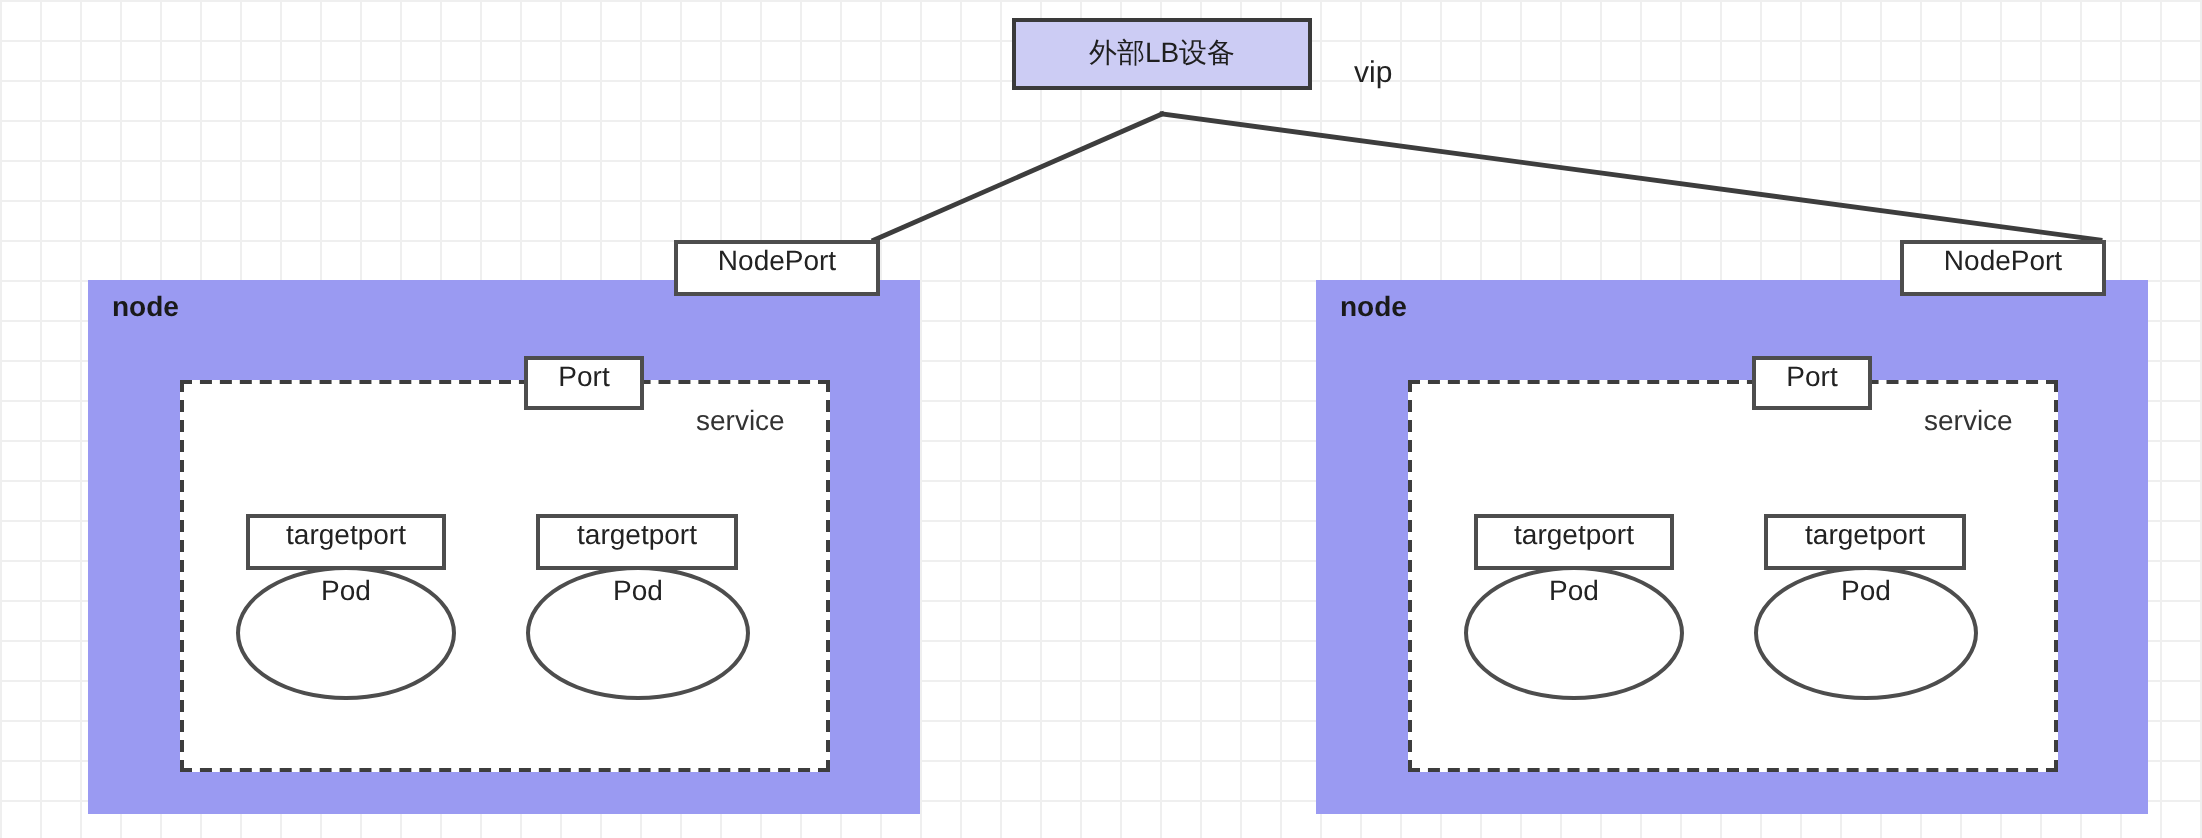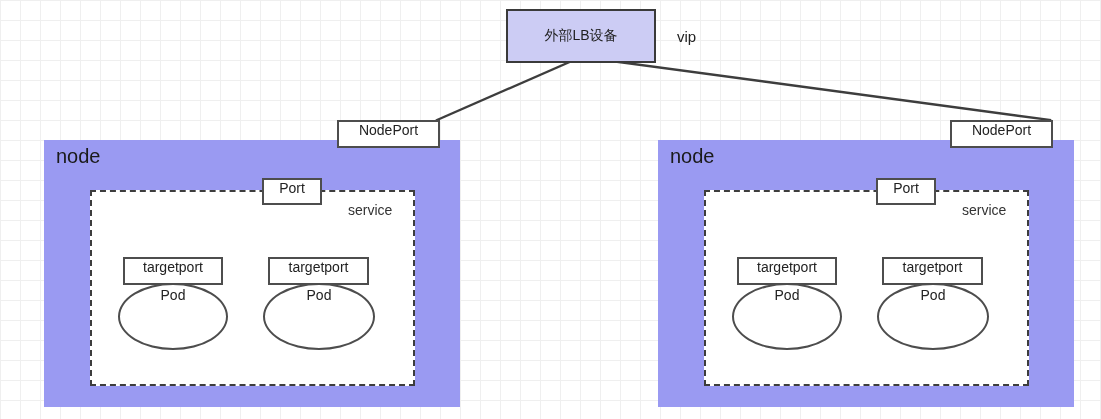--- a/index.html
+++ b/index.html
@@ -27,22 +27,22 @@
     height: 419px;
     pointer-events: none;
   }
   .node-box {
     position: absolute;
     background: #9a9af2;
     box-sizing: border-box;
   }
   .node-label {
     position: absolute;
-    font-weight: normal;
-    font-size: 20px;
+    font-weight: bold;
+    font-size: 14px;
     color: #1a1a1a;
     white-space: nowrap;
   }
   .service-box {
     position: absolute;
     background: #ffffff;
     border: 2px dashed #3d3d3d;
     box-sizing: border-box;
   }
   .service-label {
@@ -116,21 +116,21 @@
       <line x1="292" y1="204" x2="315" y2="257"></line>
 
       <line x1="955" y1="148" x2="900" y2="179"></line>
       <line x1="1014" y1="146" x2="882" y2="203"></line>
 
       <line x1="902" y1="204" x2="786" y2="257"></line>
       <line x1="906" y1="204" x2="929" y2="257"></line>
     </g>
   </svg>
 
-  <div class="lb-box" style="left:506px; top:9px; width:150px; height:54px;">
+  <div class="lb-box" style="left:506px; top:9px; width:150px; height:36px;">
     <span>外部LB设备</span>
   </div>
   <div class="vip-label" style="left:677px; top:28px;">vip</div>
 
   <div class="node-box" style="left:44px; top:140px; width:416px; height:267px;"></div>
   <div class="node-label" style="left:56px; top:145px;">node</div>
 
   <div class="service-box" style="left:90px; top:190px; width:325px; height:196px;"></div>
   <div class="service-label" style="left:348px; top:202px;">service</div>
 

